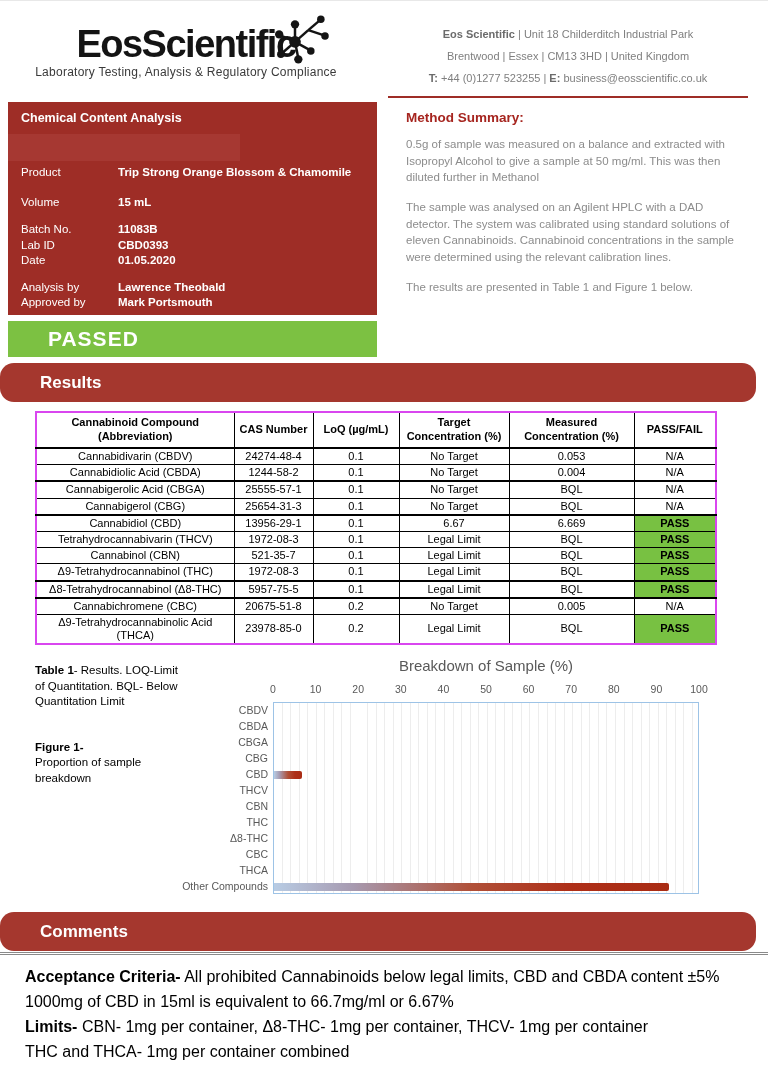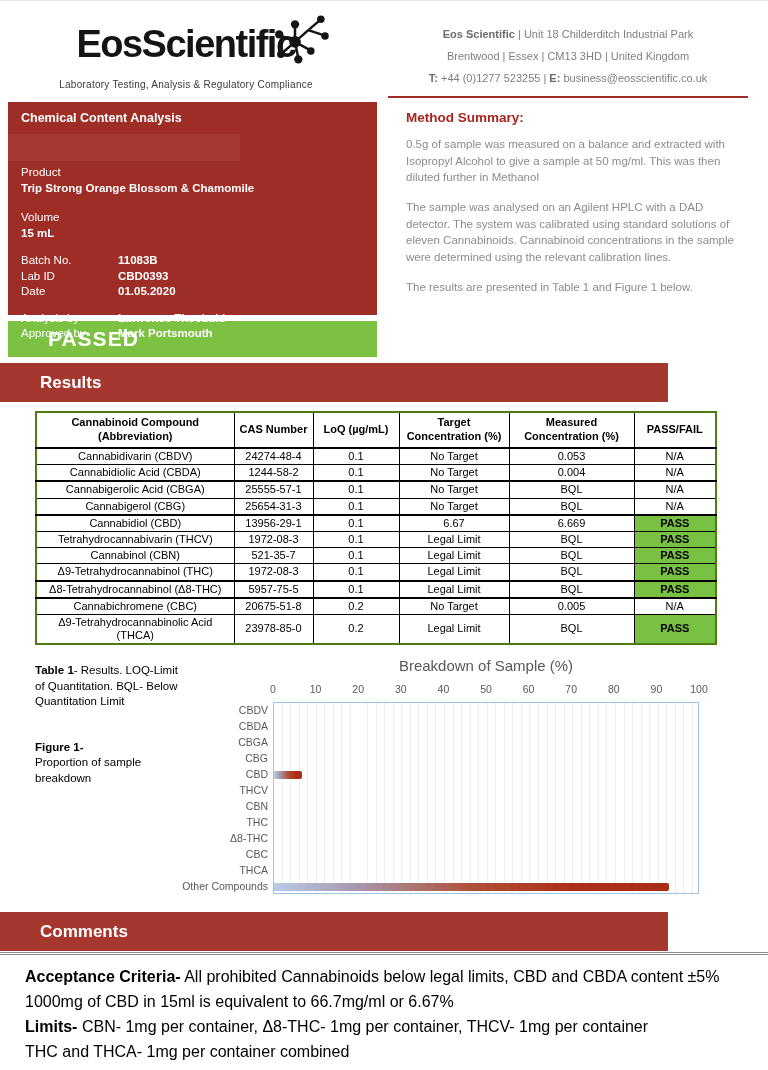--- a/index.html
+++ b/index.html
@@ -7,65 +7,65 @@
   body {
     width:768px; height:1070px; margin:0 auto; position:relative;
     font-family:"Liberation Sans", sans-serif; color:#000; overflow:hidden;
     border-top:1px solid #e8e8e8;
   }
 
   
   .header { display:flex; padding:10px 0 4px 0; }
   .logo-block { width:372px; position:relative; padding-top:14px; text-align:center; }
   .logo-text { font-size:38px; font-weight:800; letter-spacing:-1.5px; color:#141414; line-height:1; display:inline-block; }
-  .logo-tagline { font-size:10px; color:#3a3a3a; letter-spacing:.25px; margin-top:16px; }
+  .logo-tagline { font-size:12px; color:#3a3a3a; letter-spacing:.25px; margin-top:2px; }
   .molecule { position:absolute; top:2px; right:42px; }
 
   .contact-block { width:360px; margin-left:16px; padding-top:12px; text-align:center;
     font-size:11px; color:#7f7f7f; line-height:2.0; }
   .contact-block b { color:#6b6b6b; }
   .contact-rule { border-bottom:2px solid #9E2D26; margin-top:7px; }
 
   
   .main-cols { display:flex; align-items:flex-start; }
   .left-col { width:378px; }
   .info-panel { margin-left:8px; width:369px; height:213px; background:#9E2D26; color:#fff;
     padding:9px 0 0 13px; position:relative; }
   .info-title { font-size:12.5px; font-weight:700; }
   .info-band { position:absolute; left:0; top:32px; width:232px; height:27px; background:#A63832; }
   .info-groups { position:relative; margin-top:40px; font-size:11.5px; }
   .irow { display:flex; line-height:15.5px; }
   .ilabel { width:97px; flex:none; }
   .ivalue { font-weight:700; }
-  .igroup-product .irow { margin-bottom:14px;flex-direction:column; }
+  .igroup-product .irow { margin-bottom:14px; }
   .igroup-batch { margin-top:-2px; }
   .igroup-people { margin-top:11px; }
 
   .passed-banner { margin:6px 0 0 8px; width:369px; height:36px; background:#7CC142;
     color:#fff; font-size:21px; font-weight:800; letter-spacing:1px; line-height:36px; padding-left:40px; }
 
   
   .right-col { flex:1; padding:8px 30px 0 28px; }
   .method-title { color:#A6251F; font-size:13.5px; font-weight:700; margin-bottom:11px; }
   .method-para { color:#8C8C8C; font-size:11.5px; line-height:1.45; margin-bottom:13px; }
 
   
-  .section-banner { width:668px; height:39px; background:#A5372E; color:#fff;
-    font-size:17px; font-weight:800; line-height:39px; padding-left:40px; }
+  .section-banner { width:756px; height:39px; background:#A5372E; color:#fff;
+    font-size:17px; font-weight:800; line-height:39px; padding-left:40px;border-radius:14px; }
   .results-banner { margin-top:6px; }
   .comments-banner { margin-top:8px; }
   .banner-underline { border-bottom:3px double #8a8a8a; margin-top:1px; }
 
   
   .results-table { border-collapse:collapse; margin:9px auto 0 35px; table-layout:fixed; width:680px;
     font-size:11px; text-align:center; }
   .results-table th, .results-table td { border:1px solid #000; padding:1px 2px; }
   .results-table th { font-weight:700; height:36px; line-height:1.25; }
   .results-table thead th { border-bottom-width:2px; }
-  .results-table { border:2px solid #4d7c0f; }
+  .results-table { border:2px solid #d946ef; }
   .results-table td { height:16px; line-height:1.2; }
   .results-table tbody tr:nth-child(3) td,
   .results-table tbody tr:nth-child(5) td,
   .results-table tbody tr:nth-child(9) td,
   .results-table tbody tr:nth-child(10) td { border-top-width:2px; }
   .results-table td.pass { background:#78C142; font-weight:700; }
 
   
   .figure-row { display:flex; margin-top:4px; height:255px; }
   .fig-notes { width:145px; margin-left:35px; font-size:11.5px; line-height:1.35; padding-top:14px; }

